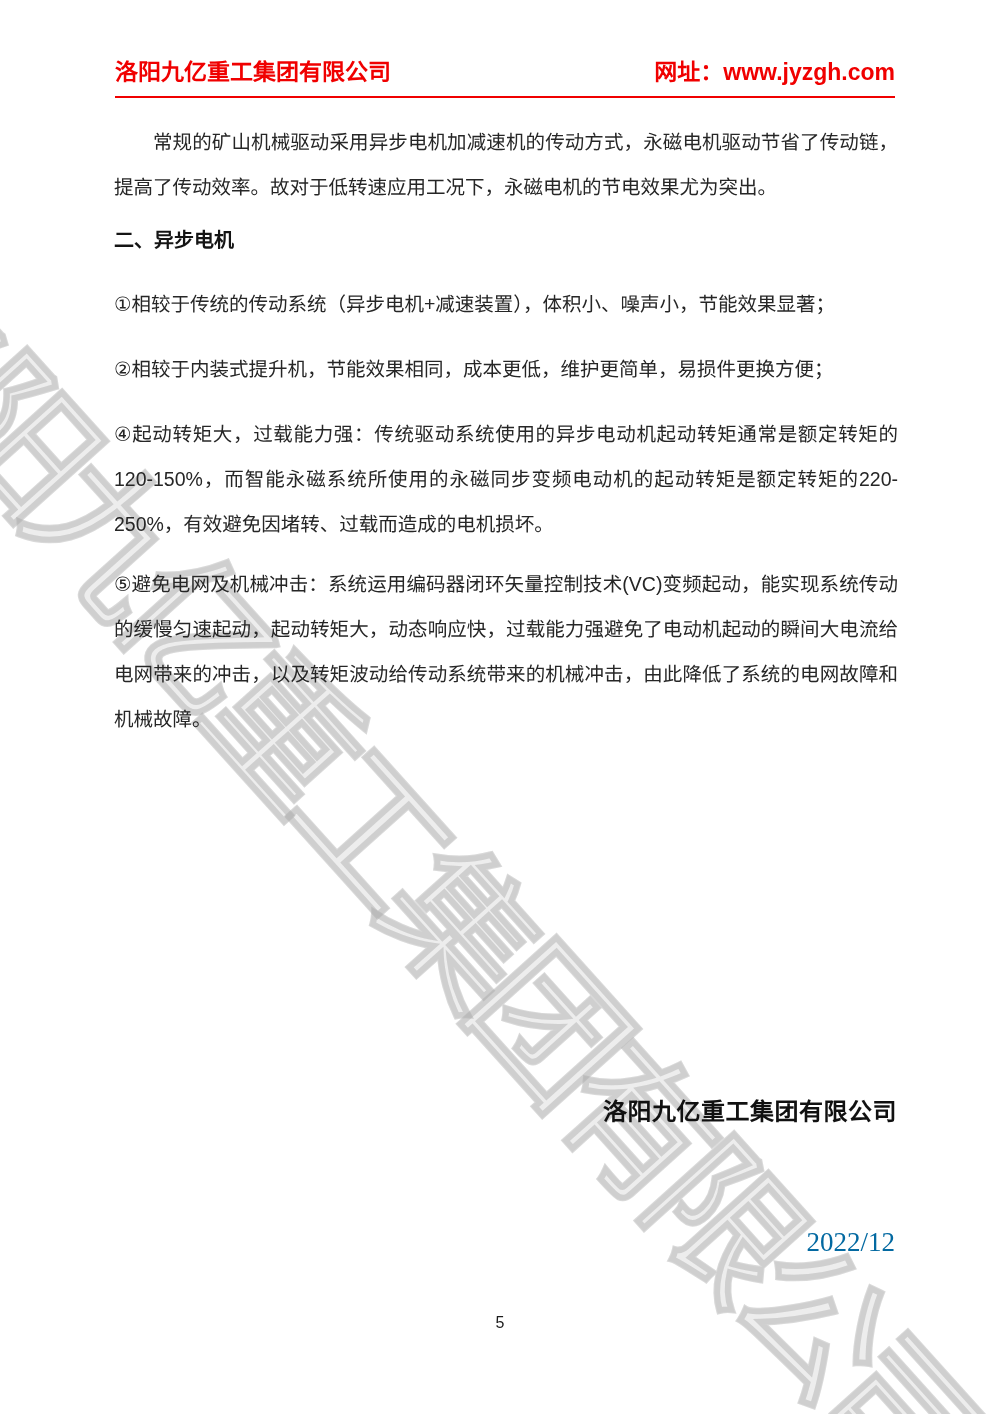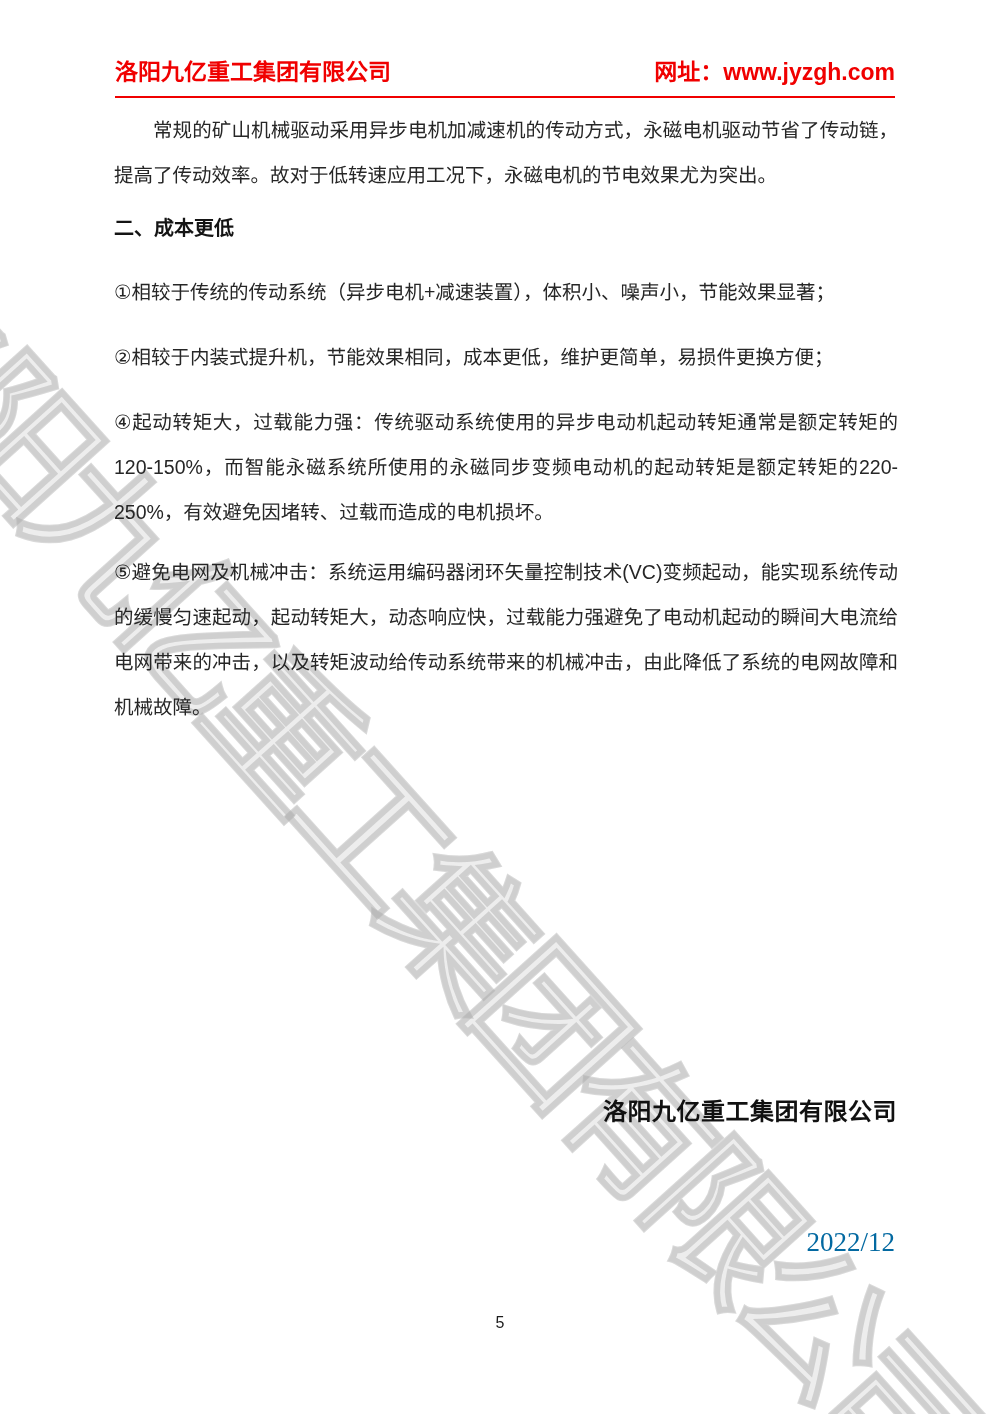--- a/index.html
+++ b/index.html
@@ -21,21 +21,21 @@
 
   .header {
     position:absolute; top:58px; left:115px; width:780px; z-index:2;
     display:flex; justify-content:space-between; align-items:flex-end;
     padding-bottom:8px; border-bottom:2px solid var(--accent,#f00000);
     color:var(--accent,#f00000); font-weight:700; font-size:23px;
     line-height:1.3; white-space:nowrap;
   }
 
   .content {
-    position:absolute; top:108px; left:114px; width:784px; z-index:1;
+    position:absolute; top:120px; left:114px; width:784px; z-index:1;
     color:#262626; font-size:19.5px; line-height:45px; text-align:justify;
   }
   .content p { margin:20px 0 0; }
   .content p.intro { margin-top:0; text-indent:2em; }
   .content h2 { margin:14px 0 0; font-size:20px; line-height:32px; font-weight:700; color:#141414; }
   .content p.mt26 { margin-top:26px; }
   .content p.mt15 { margin-top:15px; }
   .content p.mt17 { margin-top:17px; }
 
   .footer-company {
@@ -59,21 +59,21 @@
 
   <div class="watermark">洛阳九亿重工集团有限公司</div>
 
   <div class="header">
     <span>洛阳九亿重工集团有限公司</span>
     <span>网址：www.jyzgh.com</span>
   </div>
 
   <div class="content">
     <p class="intro">常规的矿山机械驱动采用异步电机加减速机的传动方式，永磁电机驱动节省了传动链，提高了传动效率。故对于低转速应用工况下，永磁电机的节电效果尤为突出。</p>
-    <h2>二、成本更低</h2>
+    <h2>二、异步电机</h2>
     <p class="mt26">①相较于传统的传动系统（异步电机+减速装置），体积小、噪声小，节能效果显著；</p>
     <p>②相较于内装式提升机，节能效果相同，成本更低，维护更简单，易损件更换方便；</p>
     <p>④起动转矩大，过载能力强：传统驱动系统使用的异步电动机起动转矩通常是额定转矩的120-150%，而智能永磁系统所使用的永磁同步变频电动机的起动转矩是额定转矩的220-250%，有效避免因堵转、过载而造成的电机损坏。</p>
     <p class="mt15">⑤避免电网及机械冲击：系统运用编码器闭环矢量控制技术(VC)变频起动，能实现系统传动的缓慢匀速起动，起动转矩大，动态响应快，过载能力强避免了电动机起动的瞬间大电流给电网带来的冲击，以及转矩波动给传动系统带来的机械冲击，由此降低了系统的电网故障和机械故障。</p>
   </div>
 
   <div class="footer-company">洛阳九亿重工集团有限公司</div>
   <div class="footer-date">2022/12</div>
   <div class="page-number">5</div>
 

